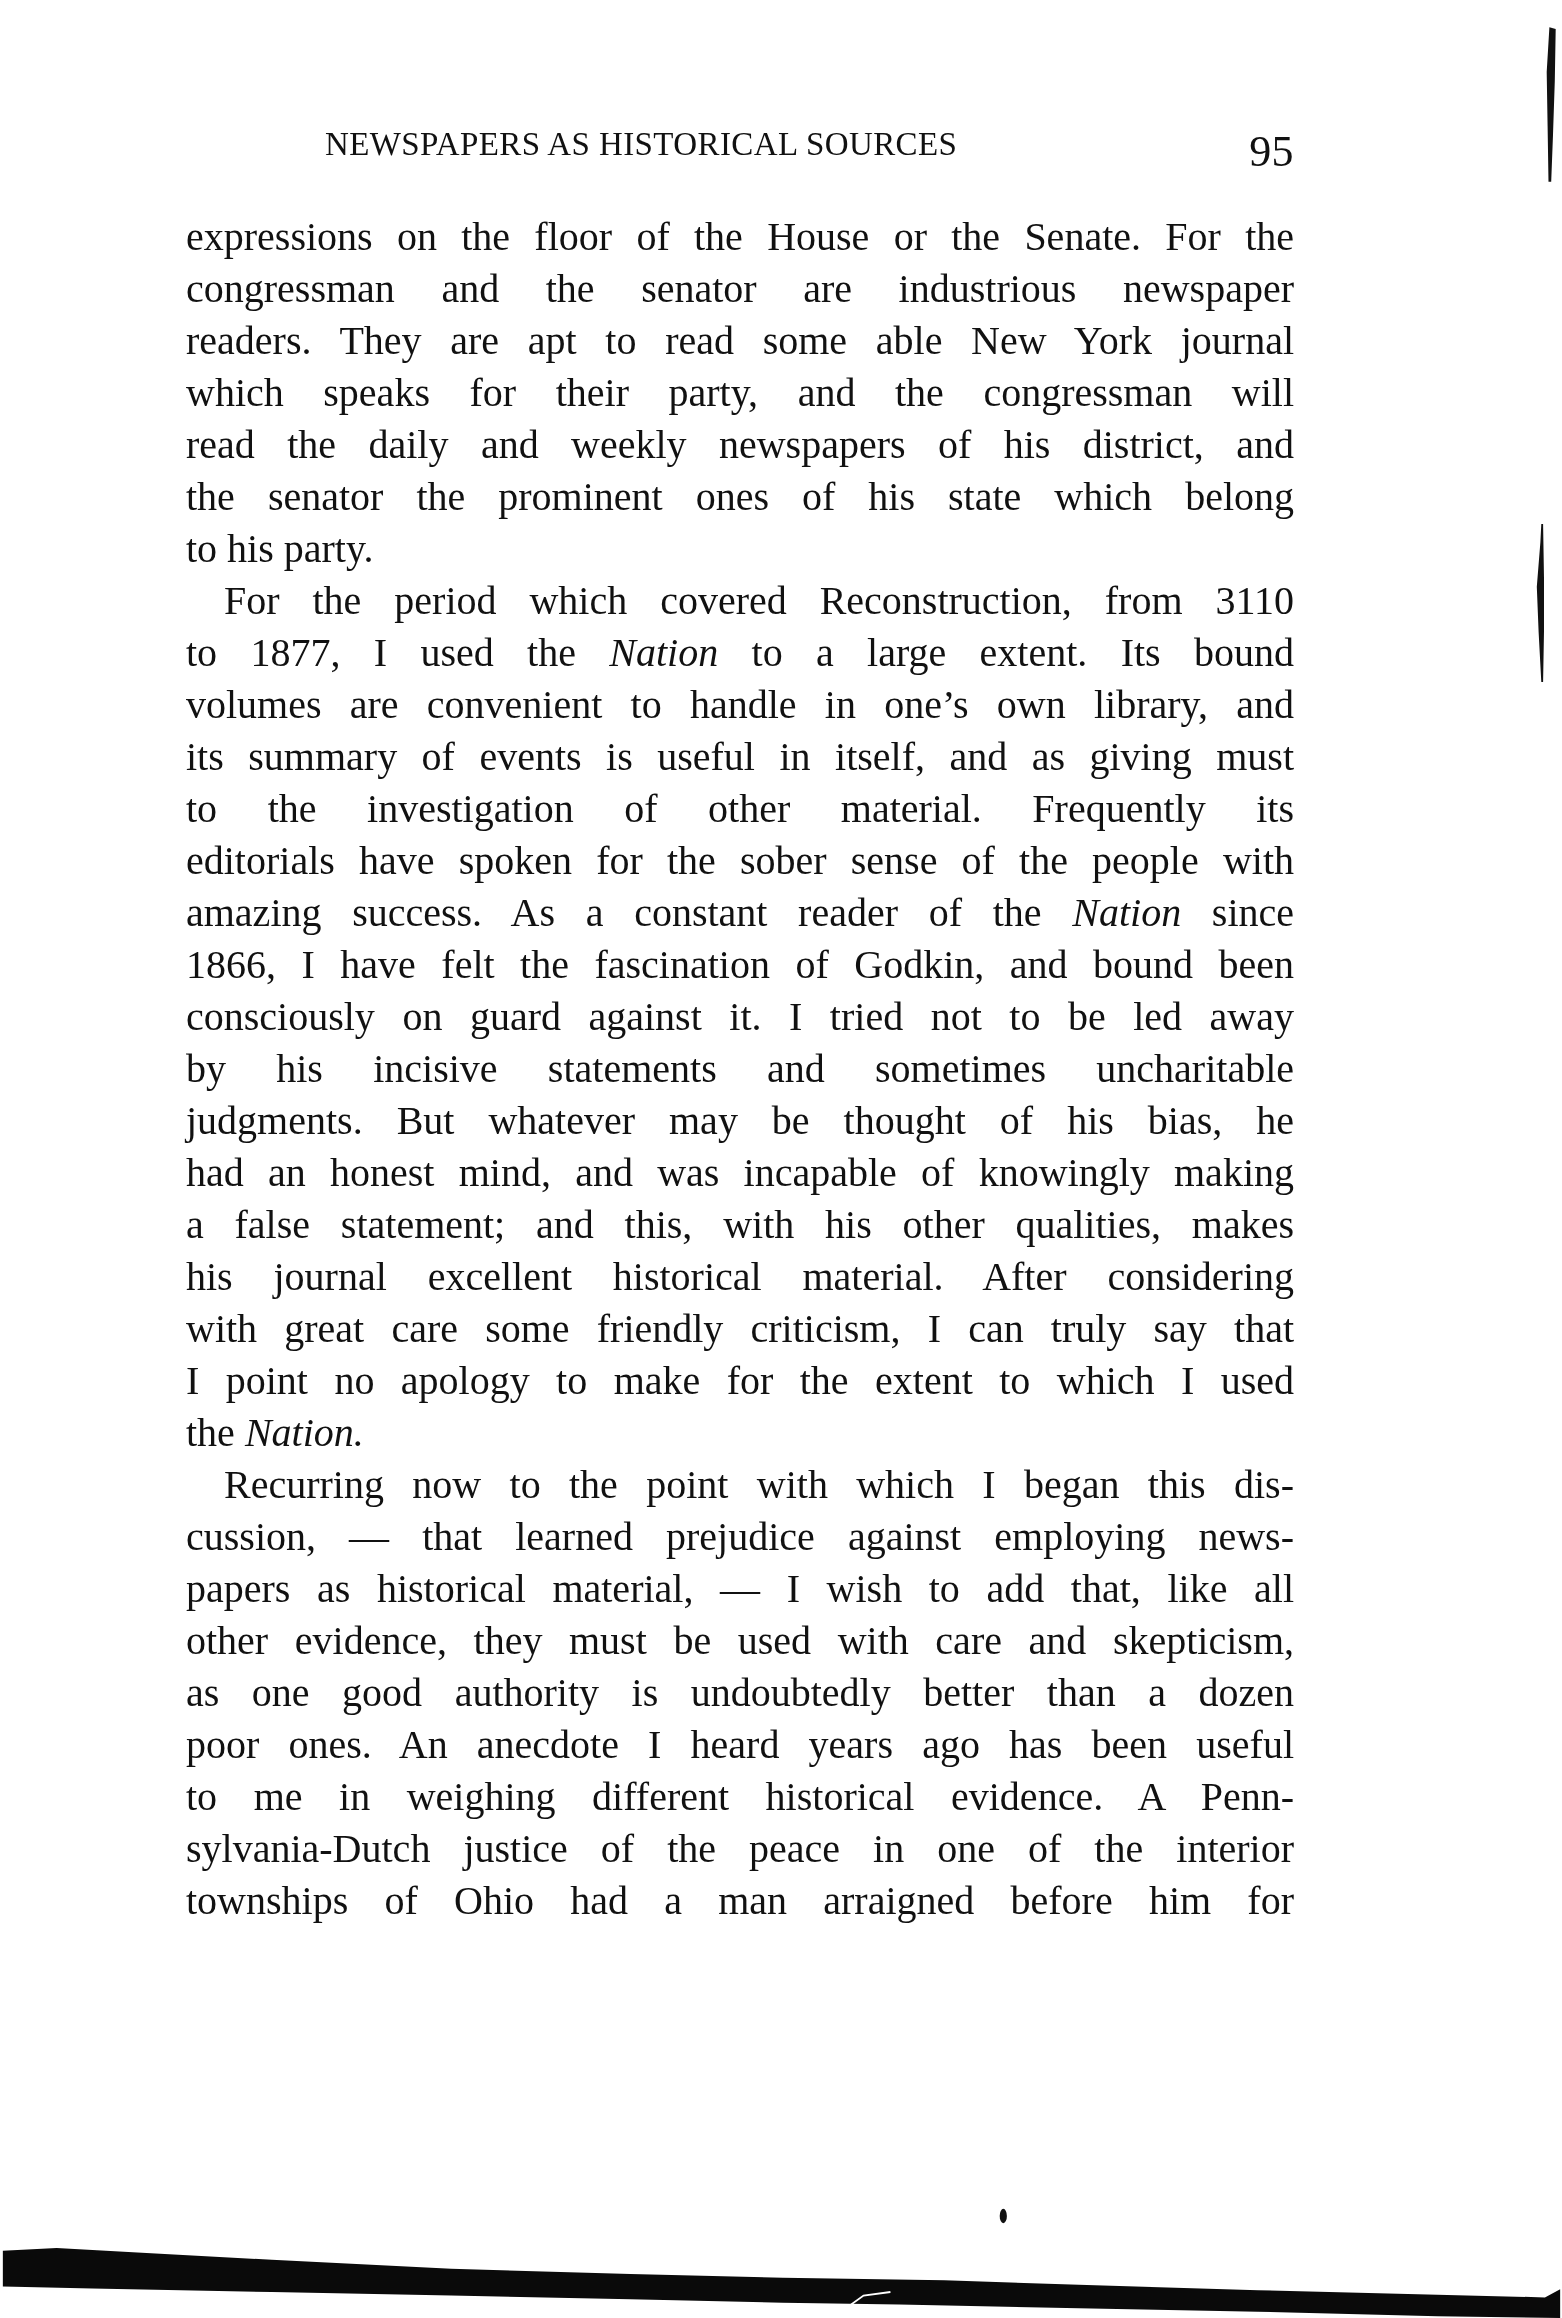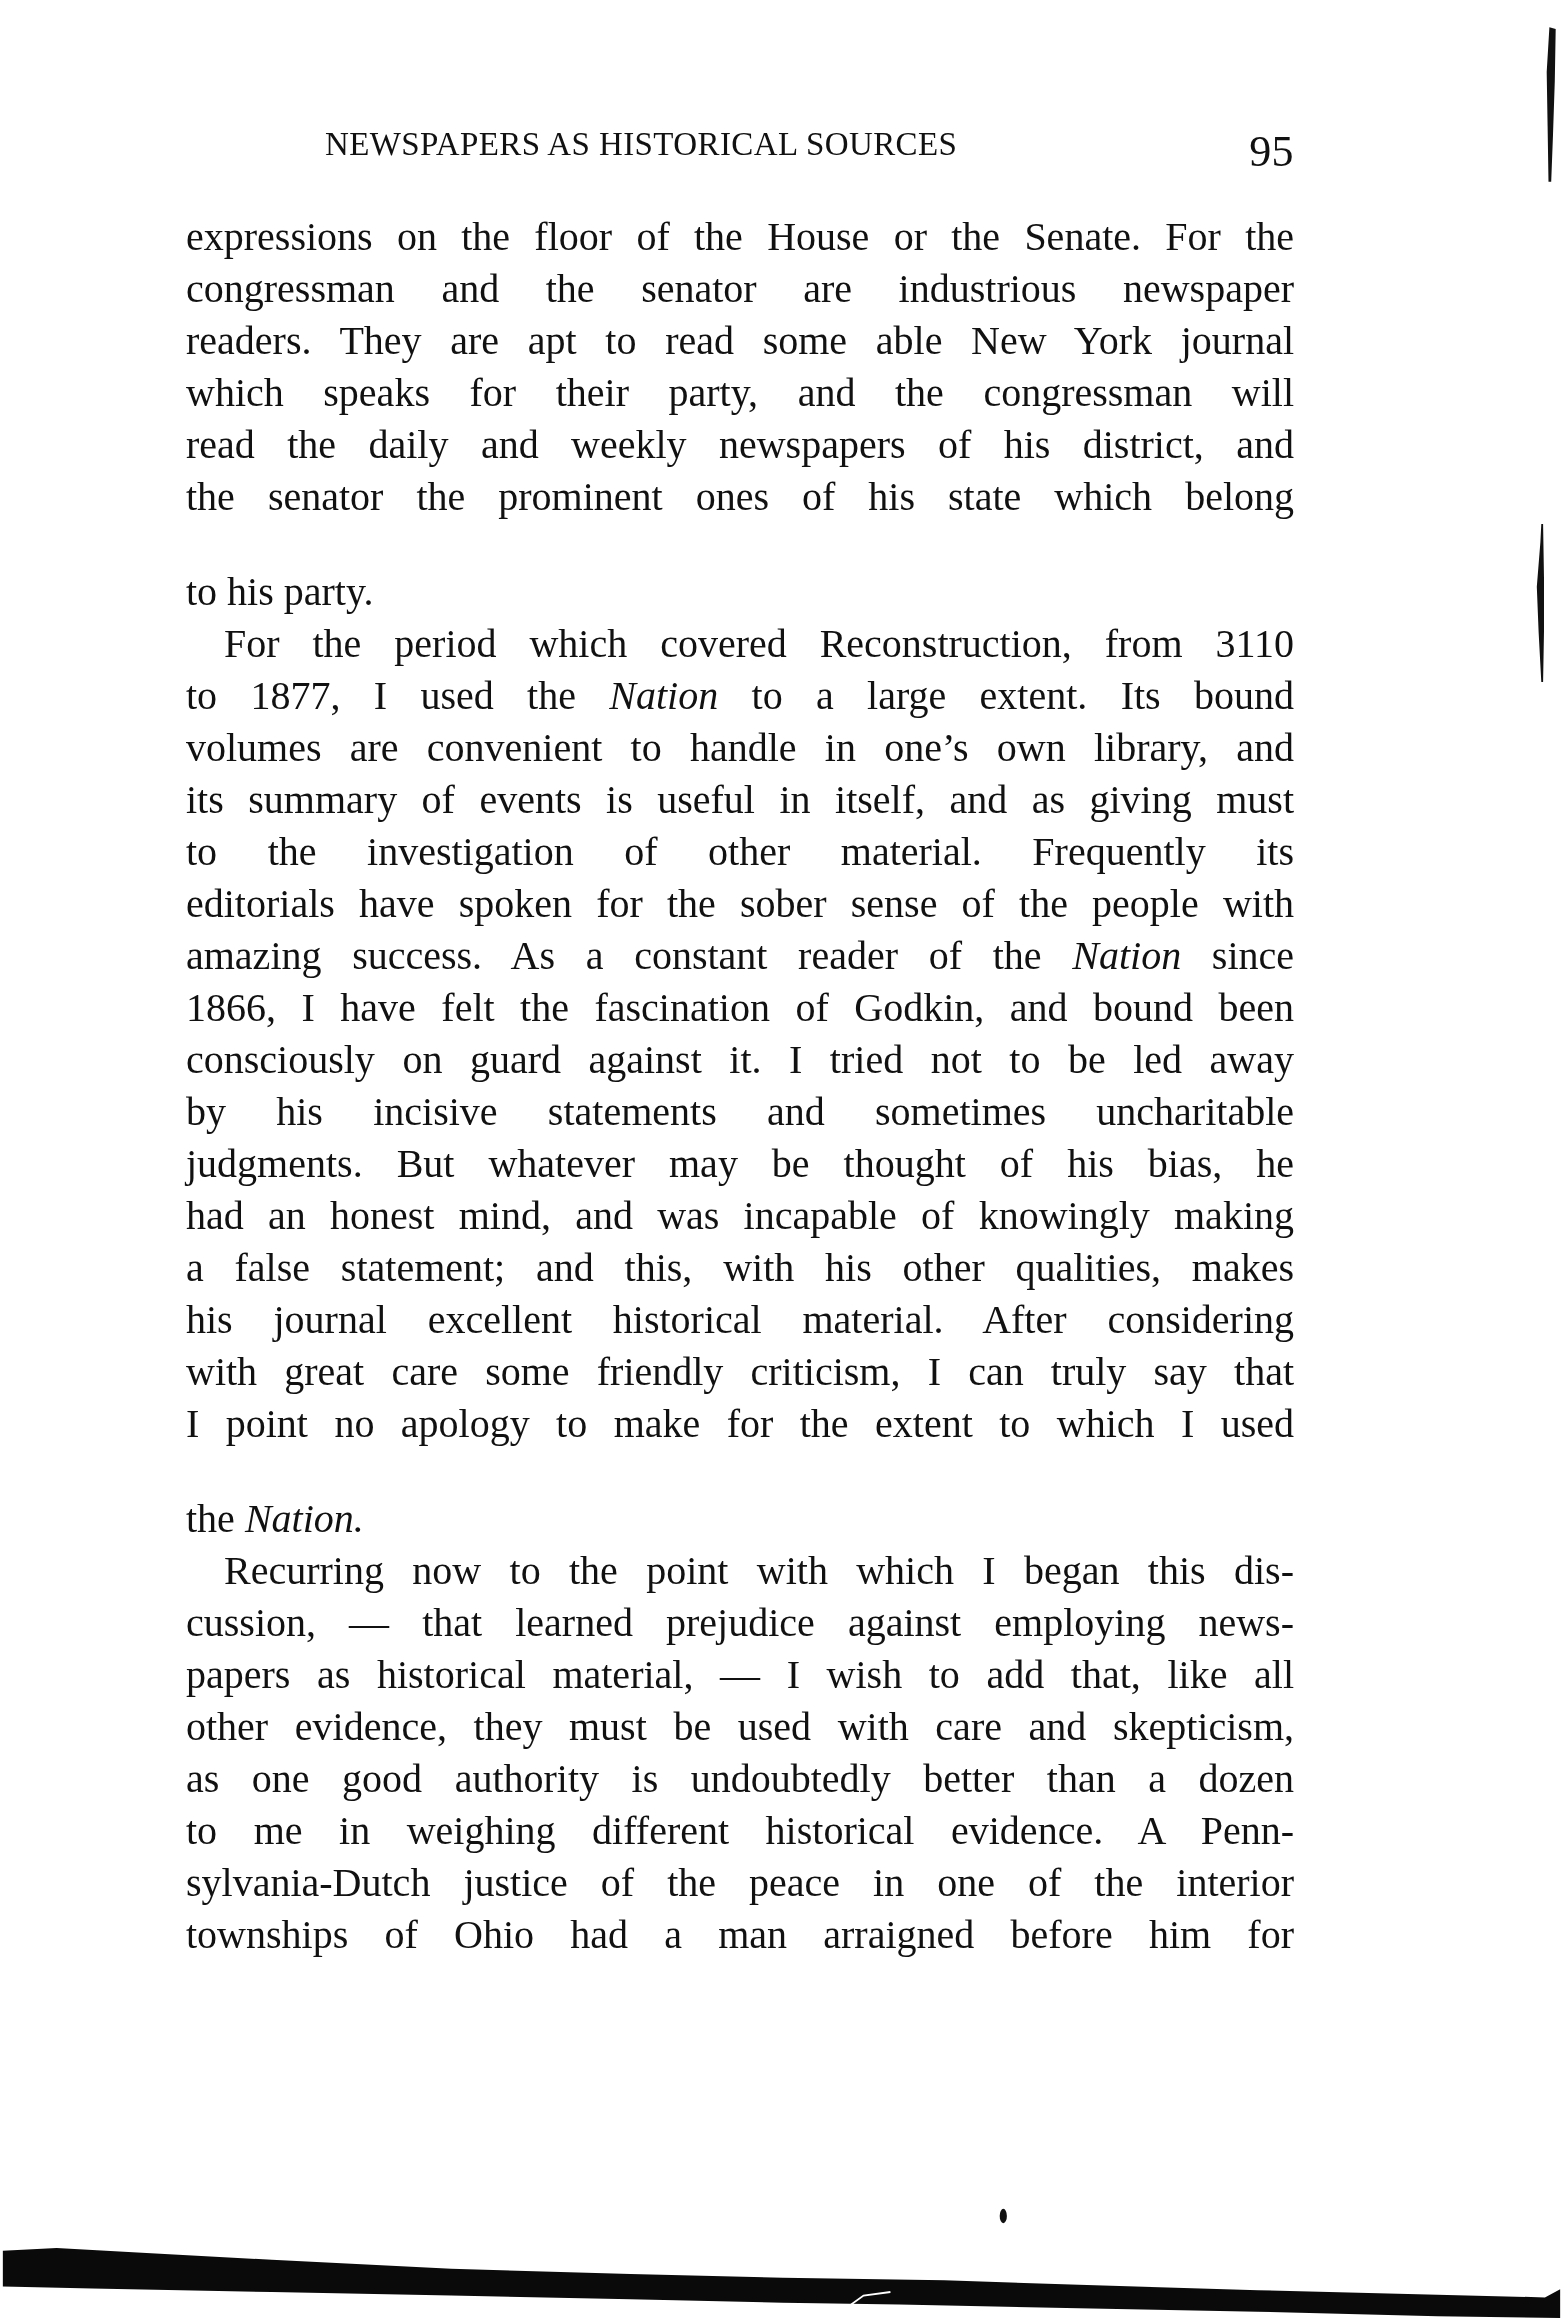--- a/index.html
+++ b/index.html
@@ -15,21 +15,21 @@
   .running-title { position: absolute; left: 139px; top: 0; white-space: nowrap; }
   .page-number { position: absolute; right: 0; top: 0; font-size: 44px; }
   .body-text {
     position: absolute; left: 186px; top: 211px; width: 1108px;
     font-size: 40px; line-height: 52px;
   }
   .line {
     display: block; height: 52px; white-space: nowrap;
     text-align: justify; text-align-last: justify;
   }
-  .line.last { text-align: center; text-align-last: left; margin-top: 43px; }
+  .line.last { text-align: center; text-align-last: left; }
   .line.indent { padding-left: 38px; }
   .it { font-style: italic; }
   .artifact { position: absolute; }
 </style>
 </head>
 <body>
 
 <div>
   <div class="running-head">
     <span class="running-title">NEWSPAPERS AS HISTORICAL SOURCES</span>
@@ -64,20 +64,21 @@
         <span class="line"><span>with great care some friendly criticism, I can truly say that</span></span>
         <span class="line"><span>I point no apology to make for the extent to which I used</span></span>
         <span class="line last"><span>the </span><span class="it">Nation.</span></span>
       </div>
       <div>
         <span class="line indent"><span>Recurring now to the point with which I began this dis-</span></span>
         <span class="line"><span>cussion, — that learned prejudice against employing news-</span></span>
         <span class="line"><span>papers as historical material, — I wish to add that, like all</span></span>
         <span class="line"><span>other evidence, they must be used with care and skepticism,</span></span>
         <span class="line"><span>as one good authority is undoubtedly better than a dozen</span></span>
+        <span class="line"><span>poor ones.  An anecdote I heard years ago has been useful</span></span>
         <span class="line"><span>to me in weighing different historical evidence.  A Penn-</span></span>
         <span class="line"><span>sylvania-Dutch justice of the peace in one of the interior</span></span>
         <span class="line"><span>townships of Ohio had a man arraigned before him for</span></span>
       </div>
     </div>
 
   <svg class="artifact" style="left:1544px; top:27px;" width="12.6" height="155" viewBox="0 0 14 172">
     <path d="M6 0 L13 2 L12 60 L10 120 L8 172 L5 172 L4 110 L3 50 Z" fill="#111"></path>
   </svg>
   <svg class="artifact" style="left:1535px; top:524px;" width="10.8" height="158" viewBox="0 0 12 176">

